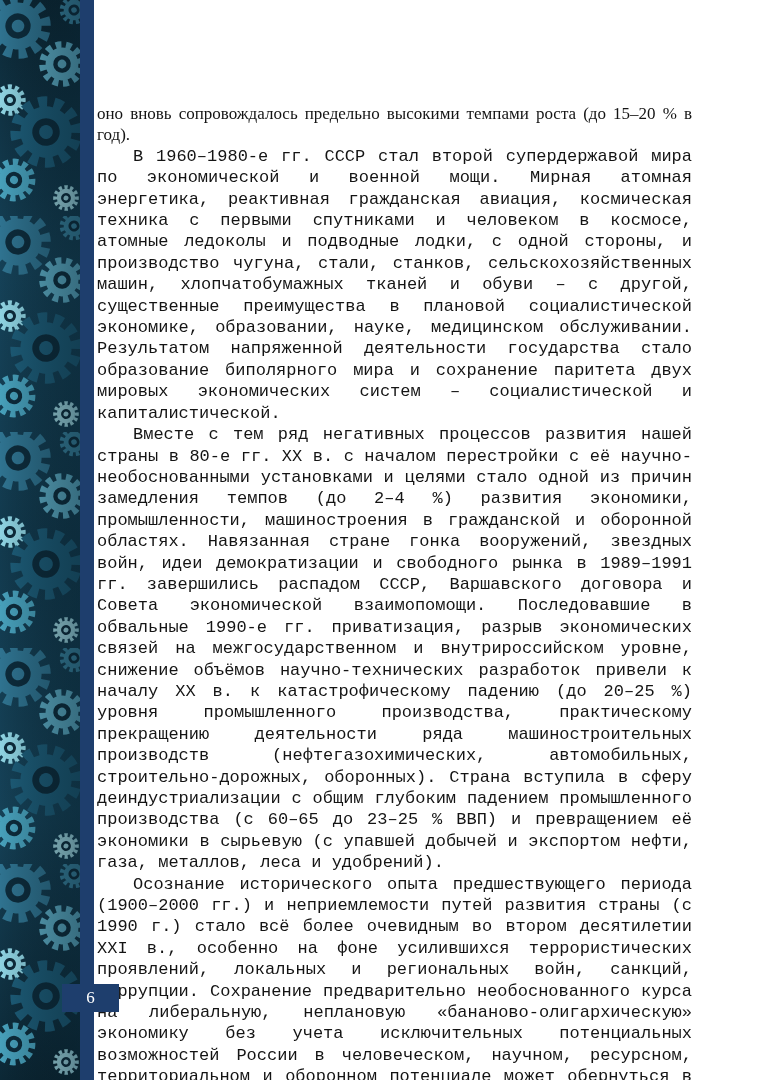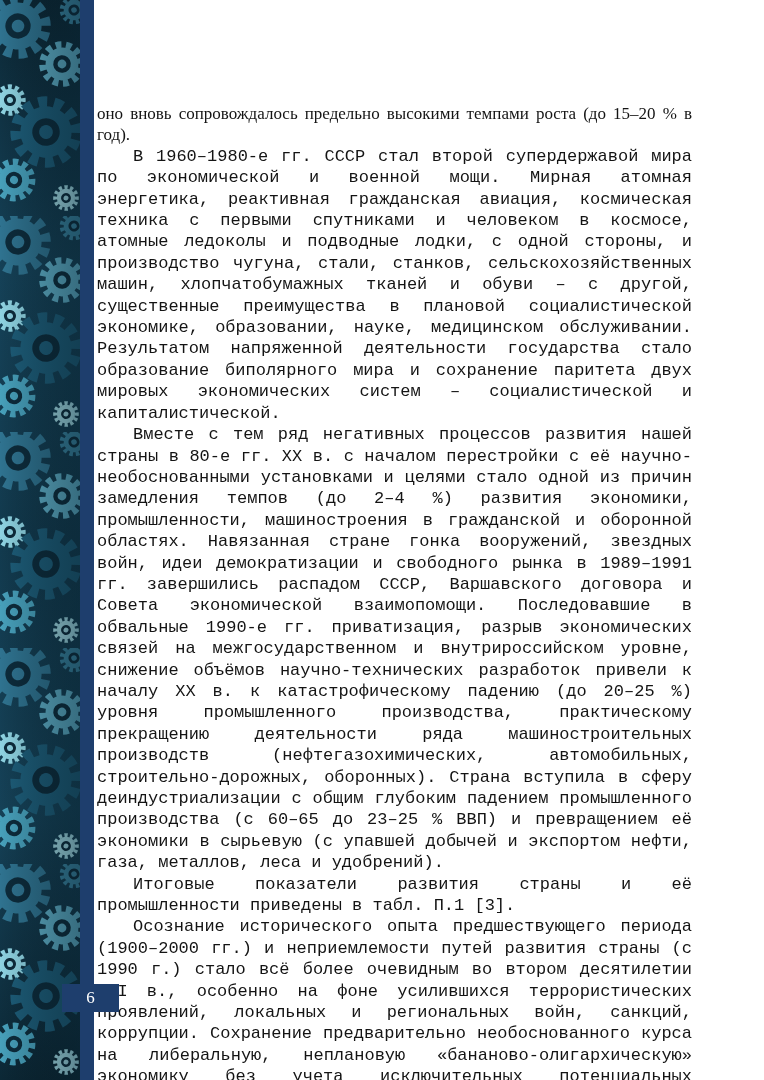--- a/index.html
+++ b/index.html
@@ -100,21 +100,20 @@
     </svg>
   </div>
 
   <div class="navy-bar"></div>
 
   <div class="page-content">
     <div class="text-block" id="text-block">
         <p class="para">оно вновь сопровождалось предельно высокими темпами роста (до 15–20 % в год).</p>
         <p class="para indent">В 1960–1980-е гг. СССР стал второй супердержавой мира по экономической и военной мощи. Мирная атомная энергетика, реактивная гражданская авиация, космическая техника с первыми спутниками и человеком в космосе, атомные ледоколы и подводные лодки, с одной стороны, и производство чугуна, стали, станков, сельскохозяйственных машин, хлопчатобумажных тканей и обуви – с другой, существенные преимущества в плановой социалистической экономике, образовании, науке, медицинском обслуживании. Результатом напряженной деятельности государства стало образование биполярного мира и сохранение паритета двух мировых экономических систем – социалистической и капиталистической.</p>
         <p class="para indent">Вместе с тем ряд негативных процессов развития нашей страны в 80-е гг. XX в. с началом перестройки с её научно-необоснованными установками и целями стало одной из причин замедления темпов (до 2–4 %) развития экономики, промышленности, машиностроения в гражданской и оборонной областях. Навязанная стране гонка вооружений, звездных войн, идеи демократизации и свободного рынка в 1989–1991 гг. завершились распадом СССР, Варшавского договора и Совета экономической взаимопомощи. Последовавшие в обвальные 1990-е гг. приватизация, разрыв экономических связей на межгосударственном и внутрироссийском уровне, снижение объёмов научно-технических разработок привели к началу XX в. к катастрофическому падению (до 20–25 %) уровня промышленного производства, практическому прекращению деятельности ряда машиностроительных производств (нефтегазохимических, автомобильных, строительно-дорожных, оборонных). Страна вступила в сферу деиндустриализации с общим глубоким падением промышленного производства (с 60–65 до 23–25 % ВВП) и превращением её экономики в сырьевую (с упавшей добычей и экспортом нефти, газа, металлов, леса и удобрений).</p>
-        <p class="para indent">Итоговые показатели развития страны и её промышленности приведены в табл. П.1 [3].</p>
         <p class="para indent">Осознание исторического опыта предшествующего периода (1900–2000 гг.) и неприемлемости путей развития страны (с 1990 г.) стало всё более очевидным во втором десятилетии XXI в., особенно на фоне усилившихся террористических проявлений, локальных и региональных войн, санкций, коррупции. Сохранение предварительно необоснованного курса на либеральную, неплановую «бананово-олигархическую» экономику без учета исключительных потенциальных возможностей России в человеческом, научном, ресурсном, территориальном и оборонном потенциале может обернуться в ближайшей перспективе высокими стратегическими</p>
       </div>
   </div>
 
   <div class="page-number-box">
     <span>6</span>
   </div>
 
 </div>
 

